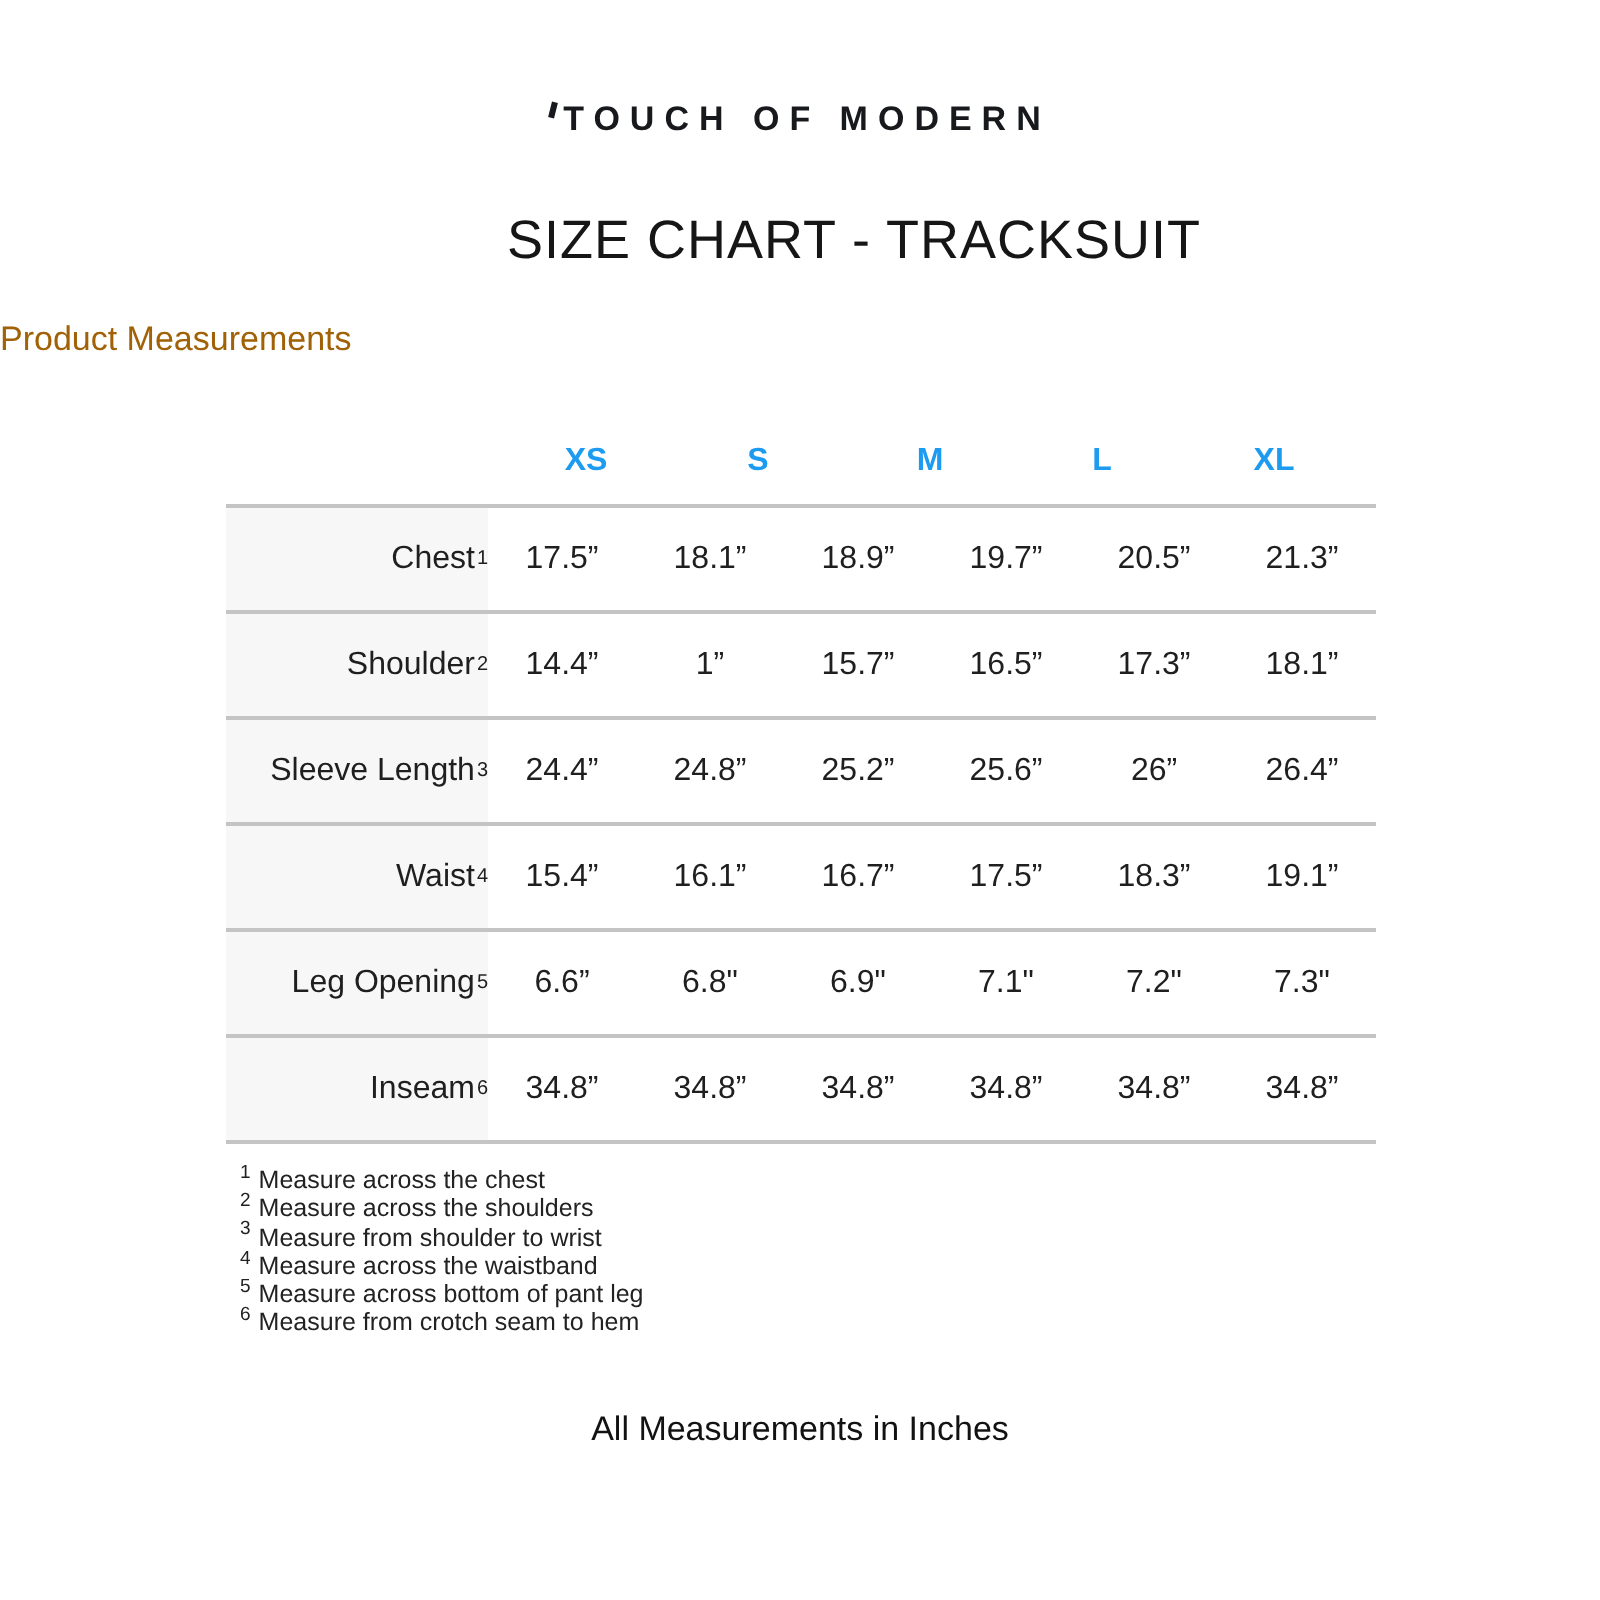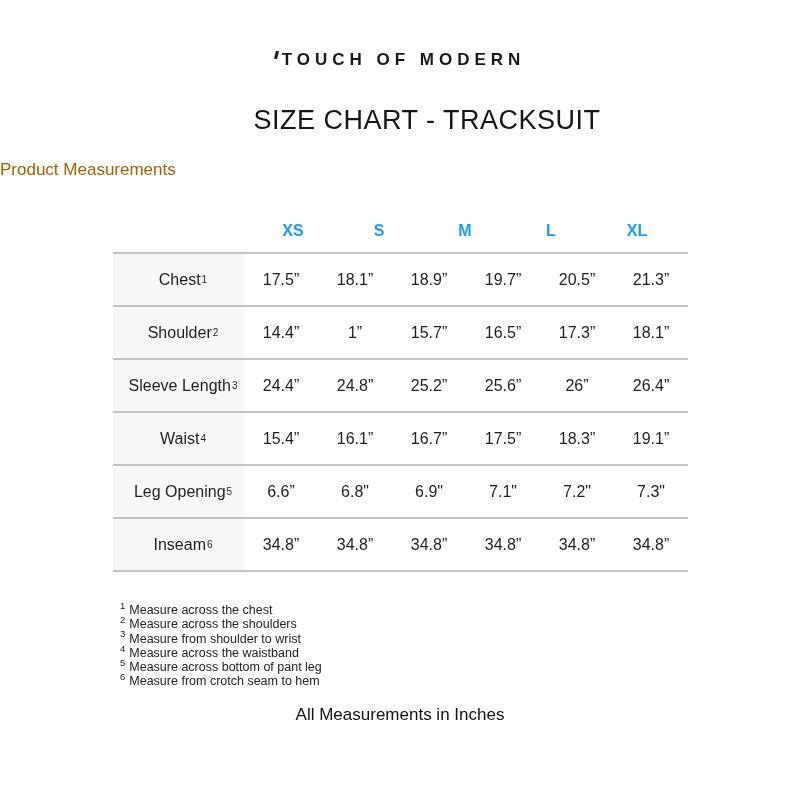--- a/index.html
+++ b/index.html
@@ -51,30 +51,30 @@
     border-top:2px solid var(--line);
   }
   .trow.thead{height:42px;border-top:none;gap:12px;}
   .trow:last-child{border-bottom:2px solid var(--line);}
   .cell{
     display:flex;align-items:center;justify-content:center;
     font-size:16px;color:#1f1f1f;
   }
   .thead .cell{color:var(--accent);font-weight:700;}
   .label-cell{
-    justify-content:center;padding-left:9px;
+    justify-content:flex-end;padding-left:9px;
     background:var(--label_bg);
   }
   .thead .label-cell{background:transparent;}
   .label-cell sup{font-size:10px;line-height:0;margin-left:1px;}
 
   
   .footnotes{
     position:absolute;left:120px;top:583px;
-    font-size:12.5px;line-height:14.3px;color:#222;margin-top:20px;
+    font-size:12.5px;line-height:14.3px;color:#222;
   }
   .footnote sup{font-size:9.5px;margin-right:4px;line-height:0;}
 
   .units-note{
     position:absolute;top:705px;left:0;width:100%;
     text-align:center;font-size:17px;color:#121212;
   }
 </style>
 </head>
 <body>

